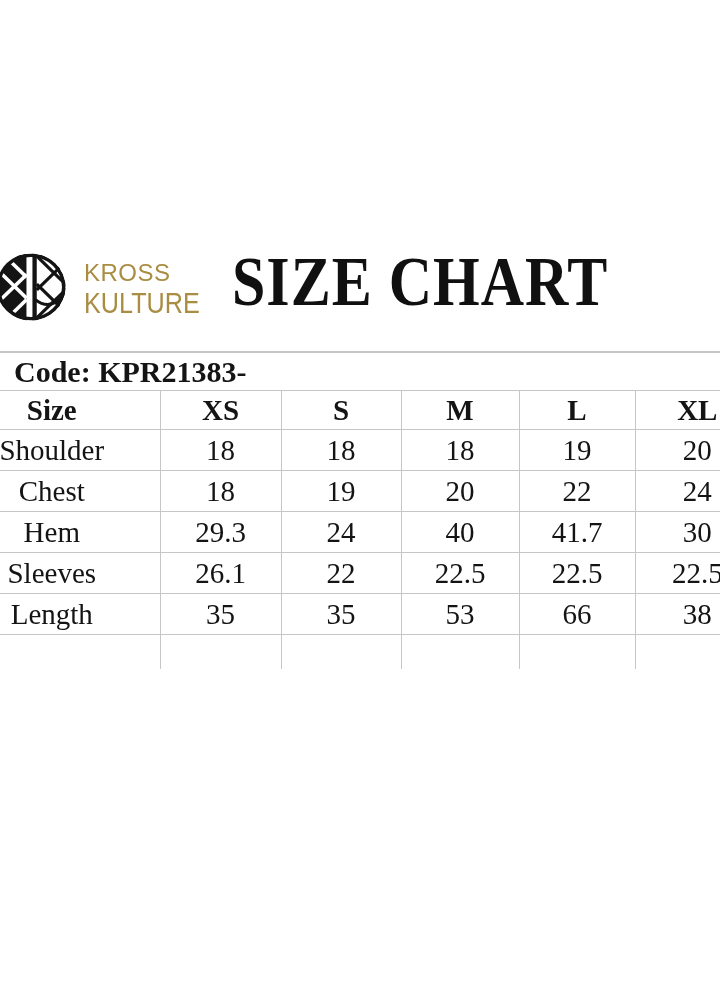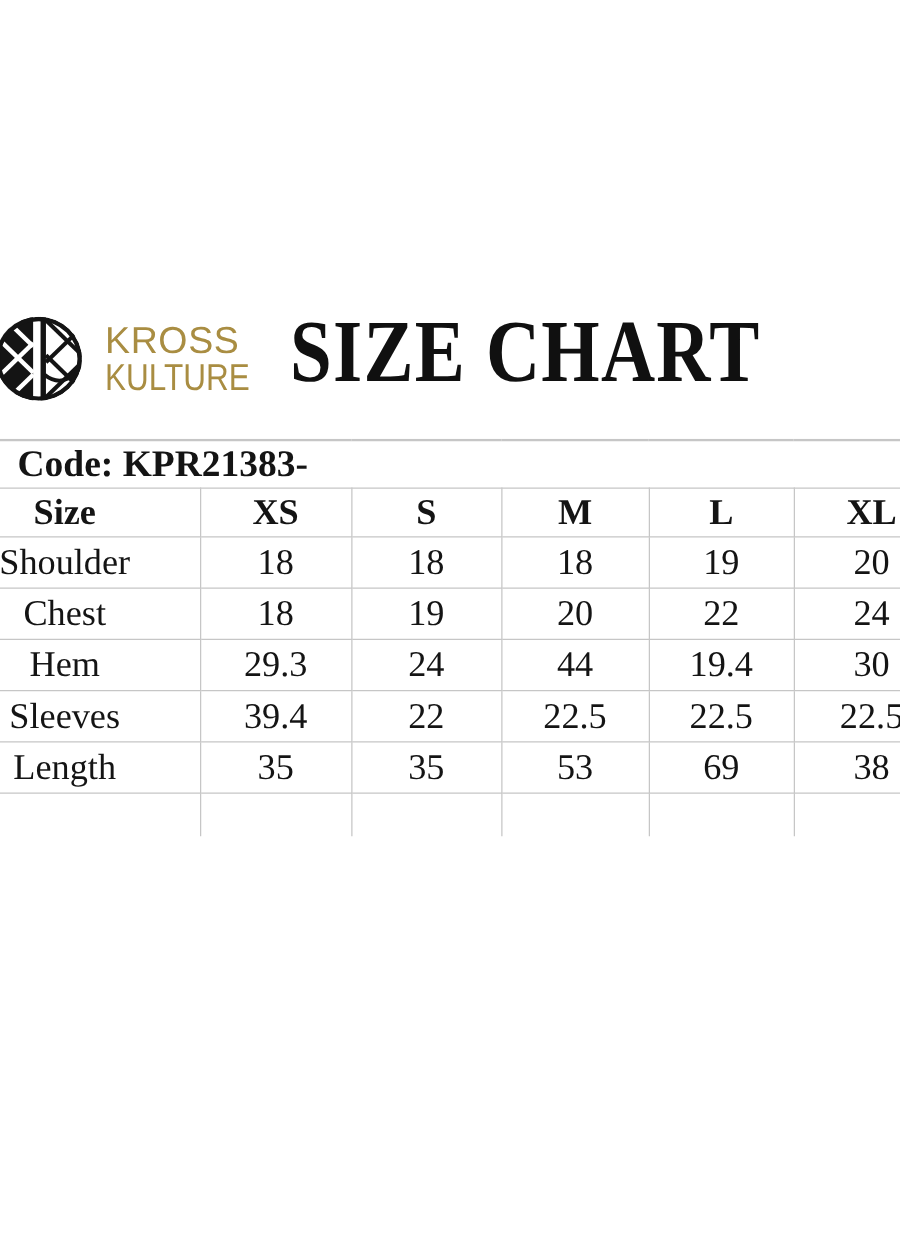--- a/index.html
+++ b/index.html
@@ -17,21 +17,21 @@
     position:absolute;left:-5px;top:252px;
     width:72px;height:70px;
   }
   .brand{
     position:absolute;left:84px;top:258px;
     color:#a98d42;
     font-family:"Liberation Sans",sans-serif;
     font-weight:400;
   }
   .brand .l1{
-    font-size:30px;line-height:30px;letter-spacing:.5px;white-space:nowrap;
+    font-size:24px;line-height:30px;letter-spacing:.5px;white-space:nowrap;
   }
   .brand .l2{
     font-size:30px;line-height:30px;letter-spacing:0;
     transform:scaleX(.84);transform-origin:0 50%;white-space:nowrap;
   }
   .title{
     position:absolute;left:232px;top:246px;
     font-weight:bold;font-size:60px;line-height:60px;
     letter-spacing:1px;white-space:nowrap;
     transform:scaleY(1.18);transform-origin:0 0;
@@ -162,38 +162,38 @@
           <td>18</td>
           <td>19</td>
           <td>20</td>
           <td>22</td>
           <td>24</td>
         </tr>
         <tr class="data-row">
           <td>Hem</td>
           <td>29.3</td>
           <td>24</td>
-          <td>44</td>
-          <td>19.4</td>
+          <td>40</td>
+          <td>41.7</td>
           <td>30</td>
         </tr>
         <tr class="data-row">
           <td>Sleeves</td>
-          <td>39.4</td>
+          <td>26.1</td>
           <td>22</td>
           <td>22.5</td>
           <td>22.5</td>
           <td>22.5</td>
         </tr>
         <tr class="data-row">
           <td>Length</td>
           <td>35</td>
           <td>35</td>
           <td>53</td>
-          <td>69</td>
+          <td>66</td>
           <td>38</td>
         </tr>
         <tr class="empty-row">
           <td></td>
           <td></td>
           <td></td>
           <td></td>
           <td></td>
           <td></td>
         </tr>

